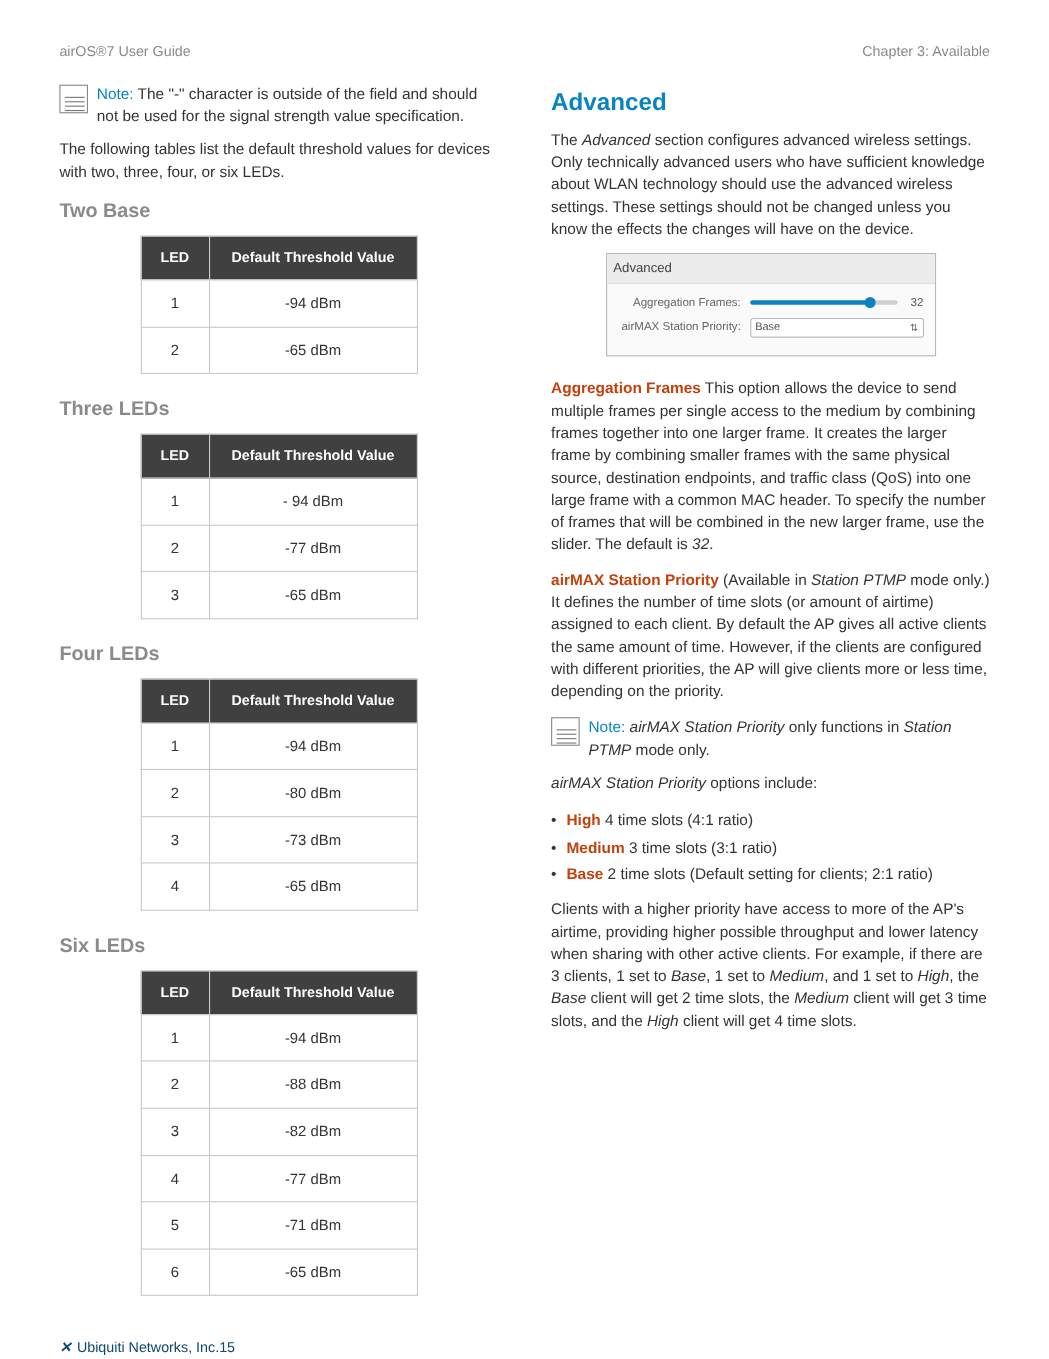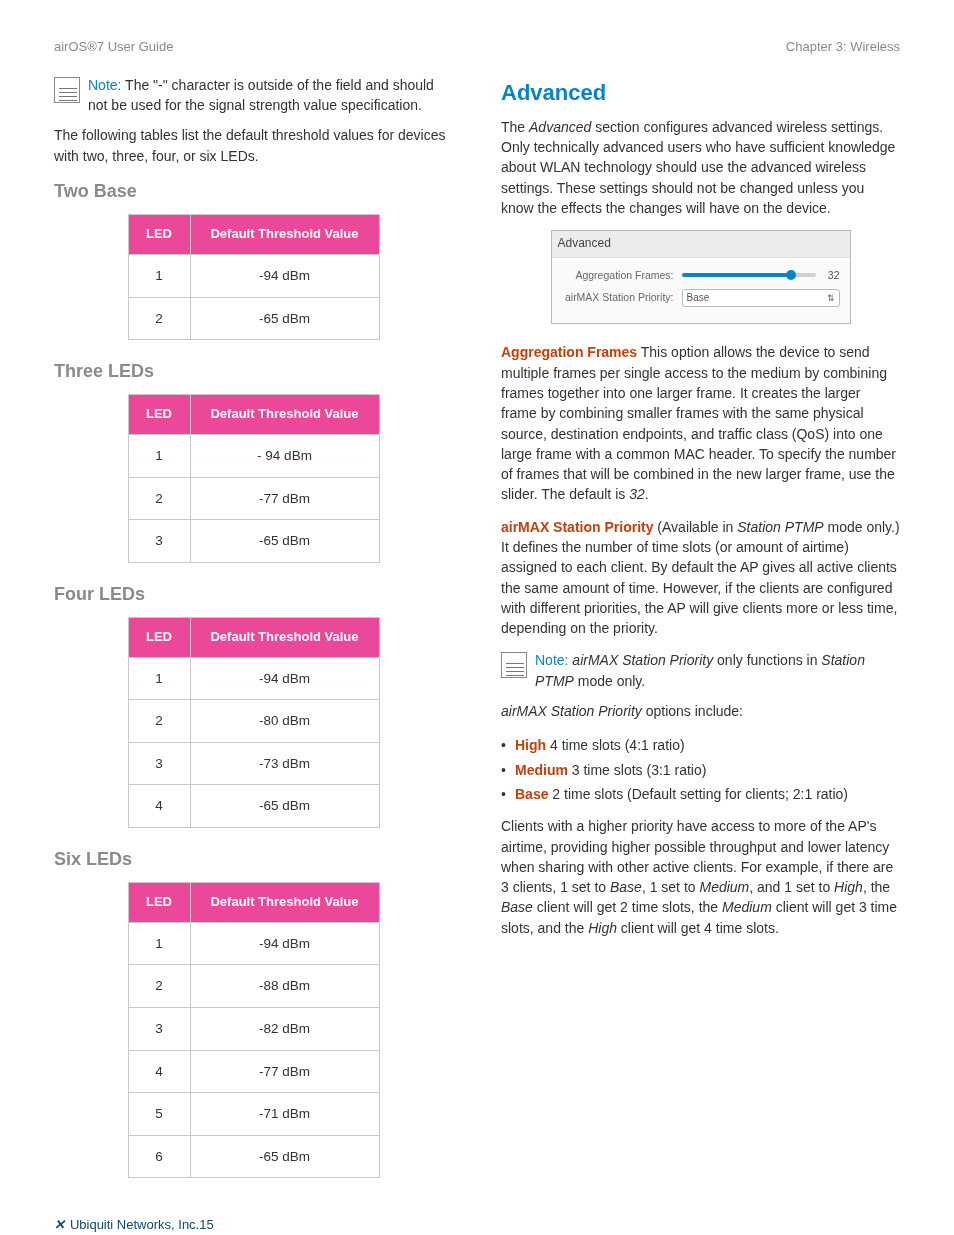--- a/index.html
+++ b/index.html
@@ -26,21 +26,21 @@
   }
   .note-block { display: flex; align-items: flex-start; margin-bottom: 10px; }
   .note-text { flex: 1; }
   .note-label { color: #0a84c1; }
   p.body { margin: 4px 0 12px 0; }
   h2.section { color: #0a84c1; font-size: 22px; font-weight: 600; margin: 2px 0 8px 0; }
   h3.subsection { color: #8a8a8a; font-size: 18px; font-weight: 600; margin: 10px 0 10px 0; }
   .italic { font-style: italic; }
   .term { color: #c2410c; font-weight: 600; }
   .tbl { margin: 6px auto 18px auto; border-collapse: collapse; width: 252px; }
-  .tbl th { background: #ec4899; color: #fff; font-weight: 600; font-size: 13px; padding: 10px 8px; border: 1px solid #c9c9c9; }
+  .tbl th { background: #404040; color: #fff; font-weight: 600; font-size: 13px; padding: 10px 8px; border: 1px solid #c9c9c9; }
   .tbl td { border: 1px solid #c9c9c9; text-align: center; padding: 11px 8px; font-size: 13.5px; }
   .tbl th:first-child, .tbl td:first-child { width: 62px; }
   ul.opts { list-style: none; margin: 4px 0 10px 0; }
   ul.opts li { padding: 2px 0 2px 14px; position: relative; }
   ul.opts li::before { content: "•"; position: absolute; left: 0; color: #333; }
   .screenshot {
     border: 1px solid #b8b8b8; width: 300px; margin: 6px auto 18px auto; background: #fafafa;
     font-size: 11px; color: #555; padding: 6px 10px 10px 10px;
   }
   .screenshot .sc-title { color: #444; font-size: 12px; padding-bottom: 2px; border-bottom: 1px solid #ddd; margin-bottom: 8px; background:#ececec; margin:-6px -10px 10px -10px; padding:4px 6px;}
@@ -54,21 +54,21 @@
   .footer-row { display:flex; justify-content:flex-start; align-items:flex-end; margin-top:auto; color:#0c4a6e; font-size:13px; padding-top:20px; }
   .footer-logo { display:inline-block; margin-right:6px; letter-spacing:-1px; font-style:italic; font-weight:bold; }
   .page { display:flex; flex-direction:column; min-height:1160px; }
 </style>
 </head>
 <body>
 
 <div class="page">
   <div class="header-row">
     <span>airOS®7 User Guide</span>
-    <span>Chapter 3: Wireless</span>
+    <span>Chapter 3: Available</span>
   </div>
 
   <div class="two-col">
 
     <div class="col">
       <div class="note-block">
         <span class="note-icon"></span>
         <div class="note-text">
           <span class="note-label">Note:</span><span> The "-" character is outside of the field and should not be used for the signal strength value specification.</span>
         </div>

